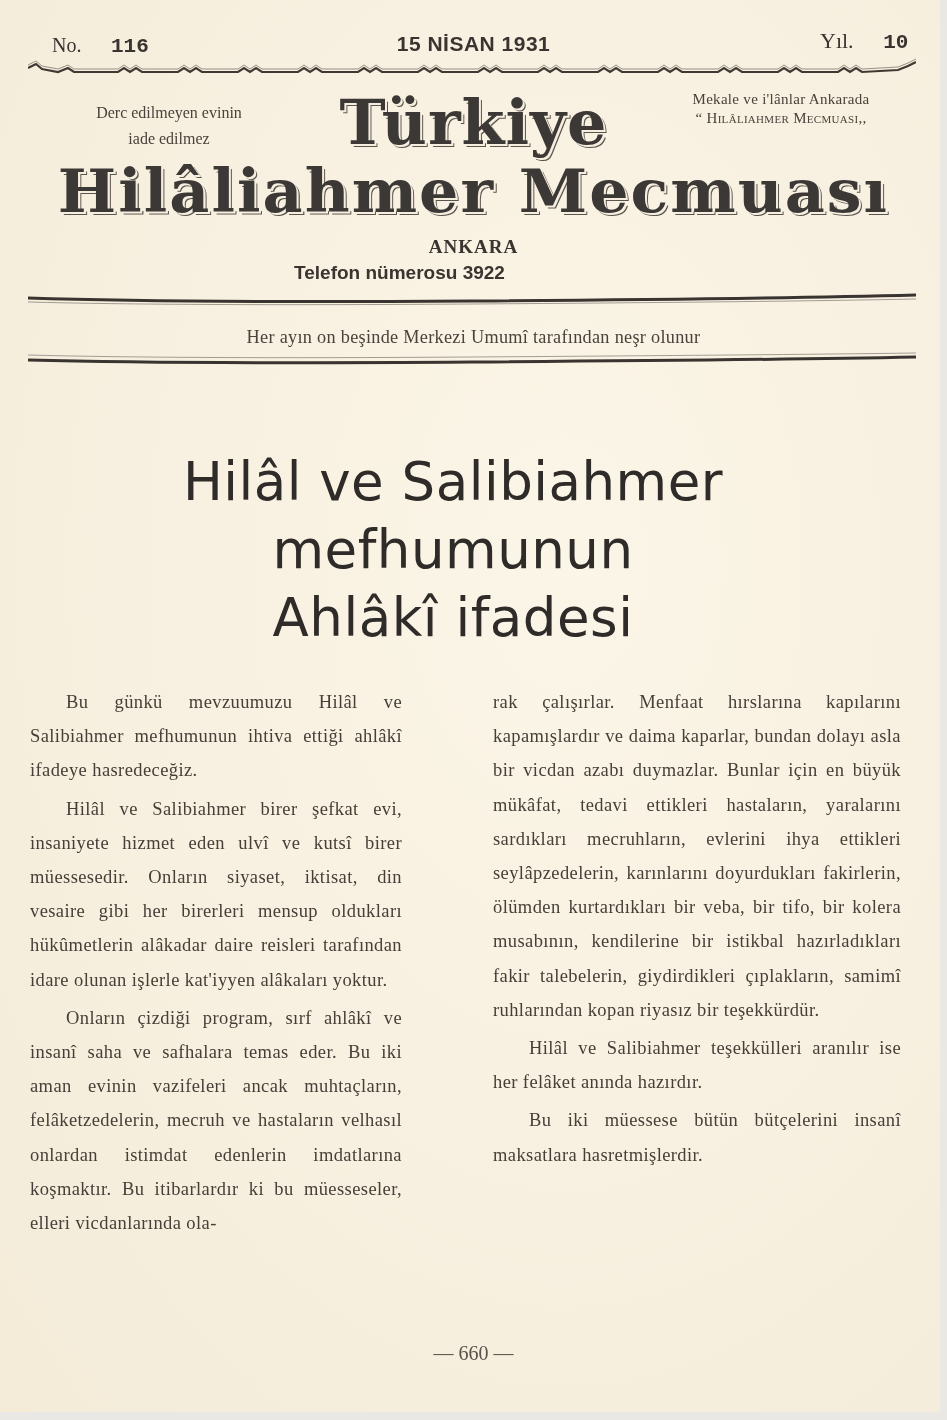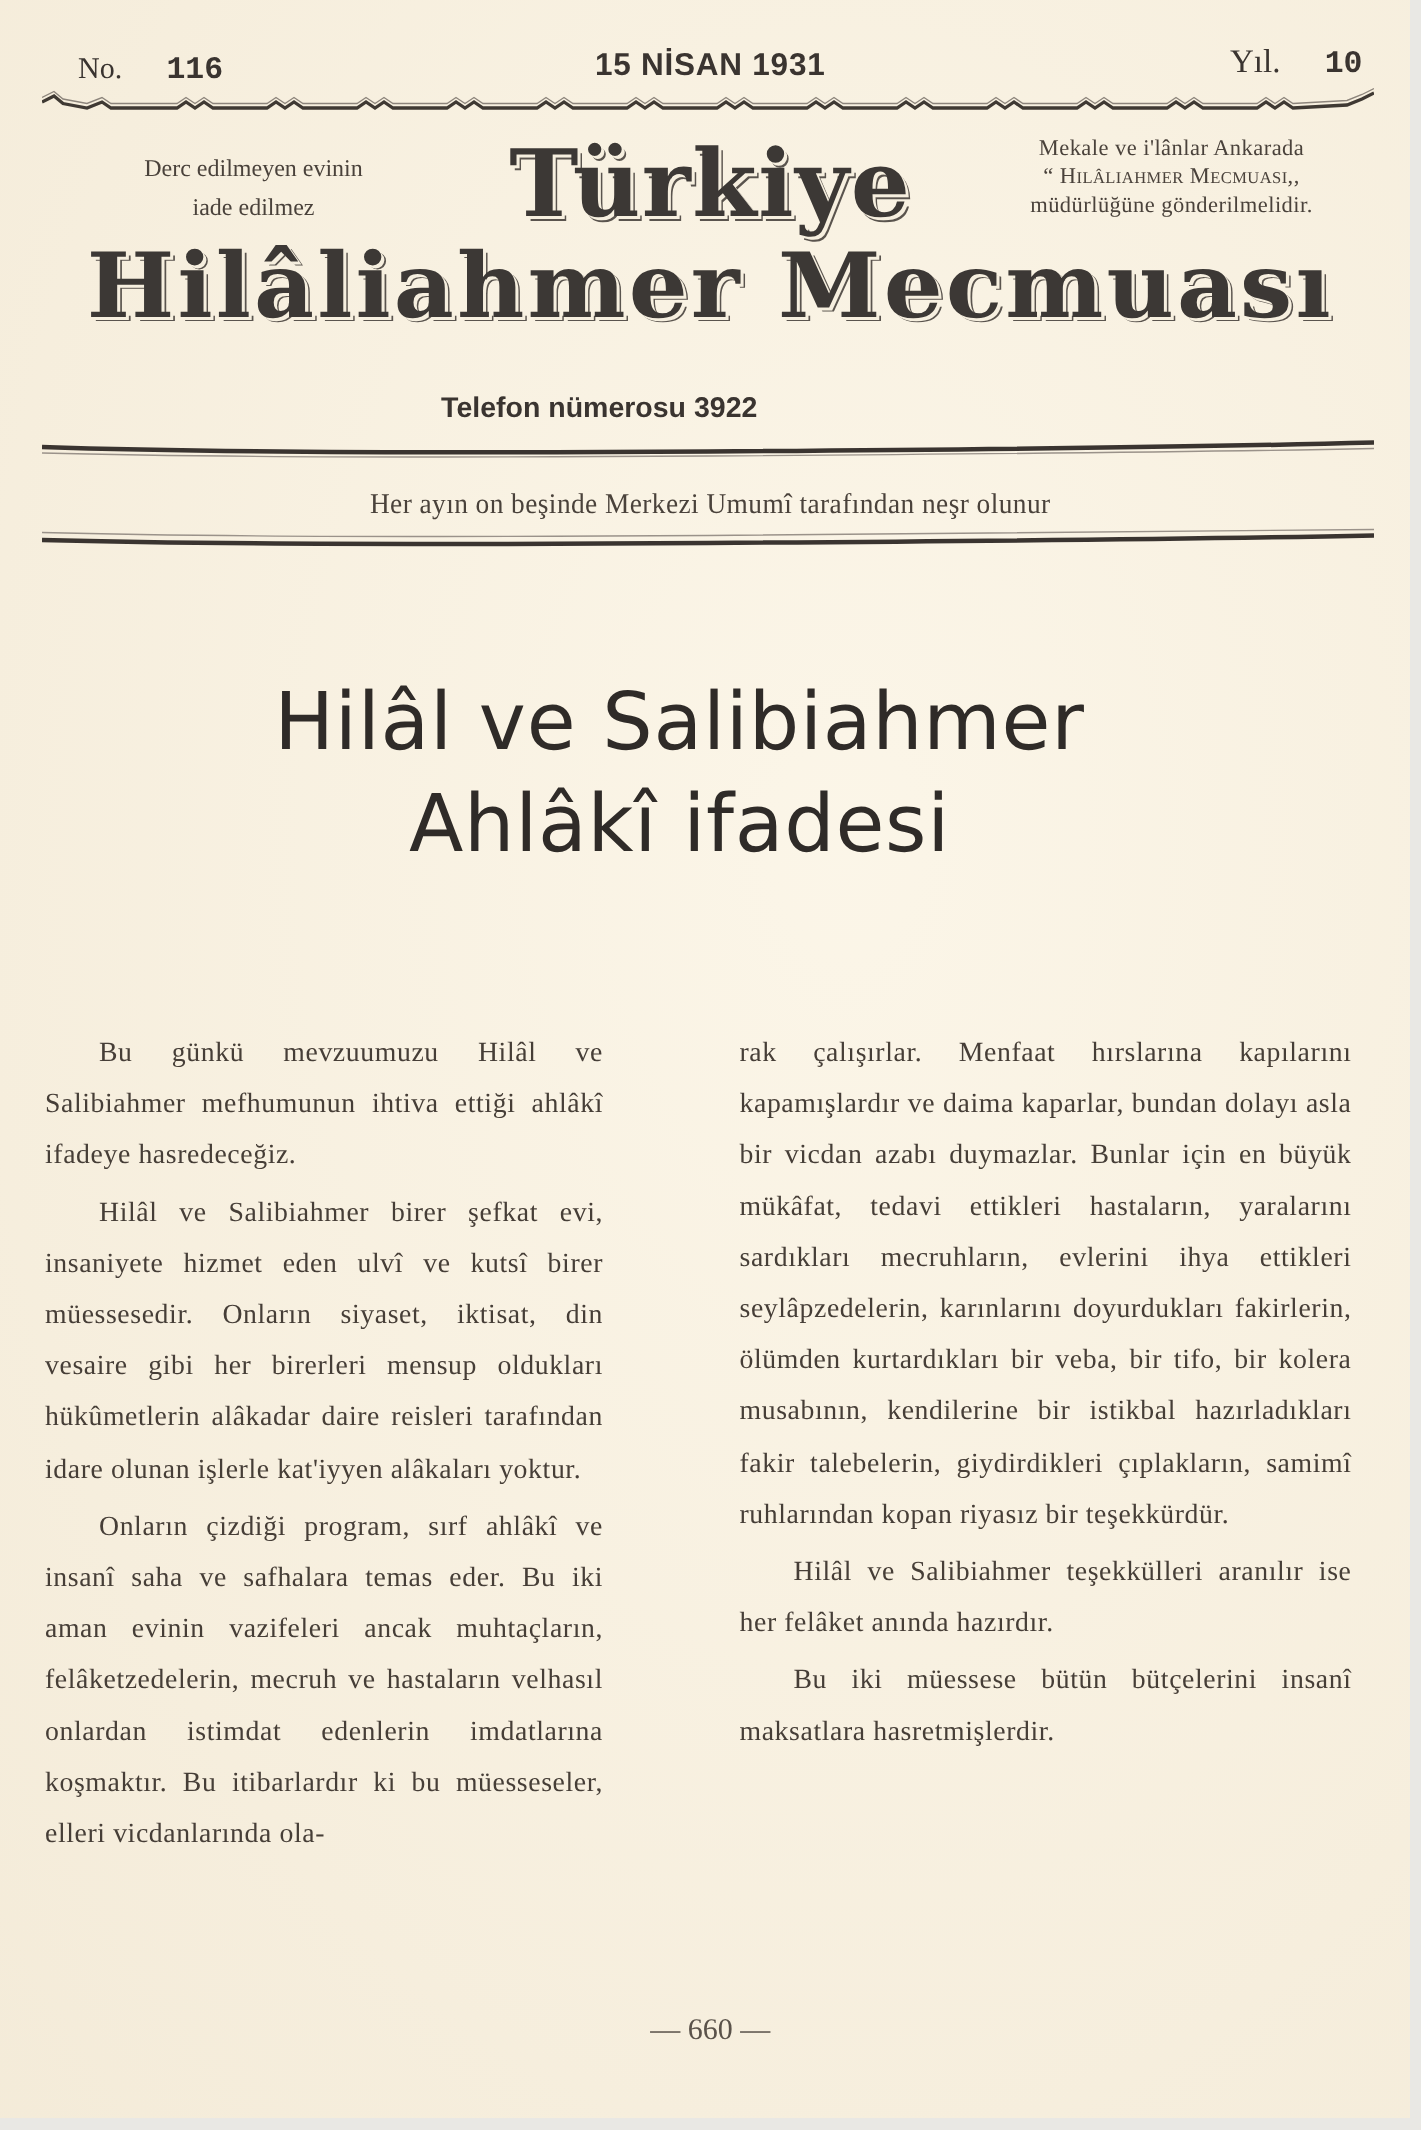--- a/index.html
+++ b/index.html
@@ -87,37 +87,38 @@
   </svg>
 
   <div class="abs note-left">
     <div>Derc edilmeyen evinin</div>
     <div>iade edilmez</div>
   </div>
   <div class="abs title-turkiye">Türkiye</div>
   <div class="abs note-right">
     <div>Mekale ve i'lânlar Ankarada</div>
     <div class="sc">“ Hilâliahmer Mecmuası,,</div>
-    <div>müdürlüğüne gönderilmelidir.</div>
   </div>
   <div class="abs title-hilaliahmer">Hilâliahmer Mecmuası</div>
+  <div class="abs city">ANKARA</div>
   <div class="abs phone">Telefon nümerosu 3922</div>
 
   <svg class="abs rule rule1" viewBox="0 0 888 14" preserveAspectRatio="none">
     <path d="M0 6 Q150 11 444 9 T888 3" fill="none" stroke="#3a3430" stroke-width="3"></path>
     <path d="M0 10 Q150 14 444 12 T888 7" fill="none" stroke="#9a928a" stroke-width="0.9"></path>
   </svg>
   <div class="abs tagline">Her ayın on beşinde Merkezi Umumî tarafından neşr olunur</div>
   <svg class="abs rule rule2" viewBox="0 0 888 14" preserveAspectRatio="none">
     <path d="M0 3 Q150 7 444 5 T888 1" fill="none" stroke="#9a928a" stroke-width="0.9"></path>
     <path d="M0 8 Q150 12 444 10 T888 5" fill="none" stroke="#3a3430" stroke-width="3"></path>
   </svg>
 
   <div class="abs article-title">
     <div>Hilâl ve Salibiahmer</div>
+    <div>mefhumunun</div>
     <div>Ahlâkî ifadesi</div>
   </div>
 
   <div class="abs col col-left">
     <p class="indent">Bu günkü mevzuumuzu Hilâl ve Salibiahmer mefhumunun ihtiva ettiği ahlâkî ifadeye hasredeceğiz.</p>
     <p class="indent">Hilâl ve Salibiahmer birer şefkat evi, insaniyete hizmet eden ulvî ve kutsî birer müessesedir. Onların siyaset, iktisat, din vesaire gibi her birerleri mensup oldukları hükûmetlerin alâkadar daire reisleri tarafından idare olunan işlerle kat'iyyen alâkaları yoktur.</p>
     <p class="indent">Onların çizdiği program, sırf ahlâkî ve insanî saha ve safhalara temas eder. Bu iki aman evinin vazifeleri ancak muhtaçların, felâketzedelerin, mecruh ve hastaların velhasıl onlardan istimdat edenlerin imdatlarına koşmaktır. Bu itibarlardır ki bu müesseseler, elleri vicdanlarında ola-</p>
   </div>
   <div class="abs col col-right">
     <p>rak çalışırlar. Menfaat hırslarına kapılarını kapamışlardır ve daima kaparlar, bundan dolayı asla bir vicdan azabı duymazlar. Bunlar için en büyük mükâfat, tedavi ettikleri hastaların, yaralarını sardıkları mecruhların, evlerini ihya ettikleri seylâpzedelerin, karınlarını doyurdukları fakirlerin, ölümden kurtardıkları bir veba, bir tifo, bir kolera musabının, kendilerine bir istikbal hazırladıkları fakir talebelerin, giydirdikleri çıplakların, samimî ruhlarından kopan riyasız bir teşekkürdür.</p>

